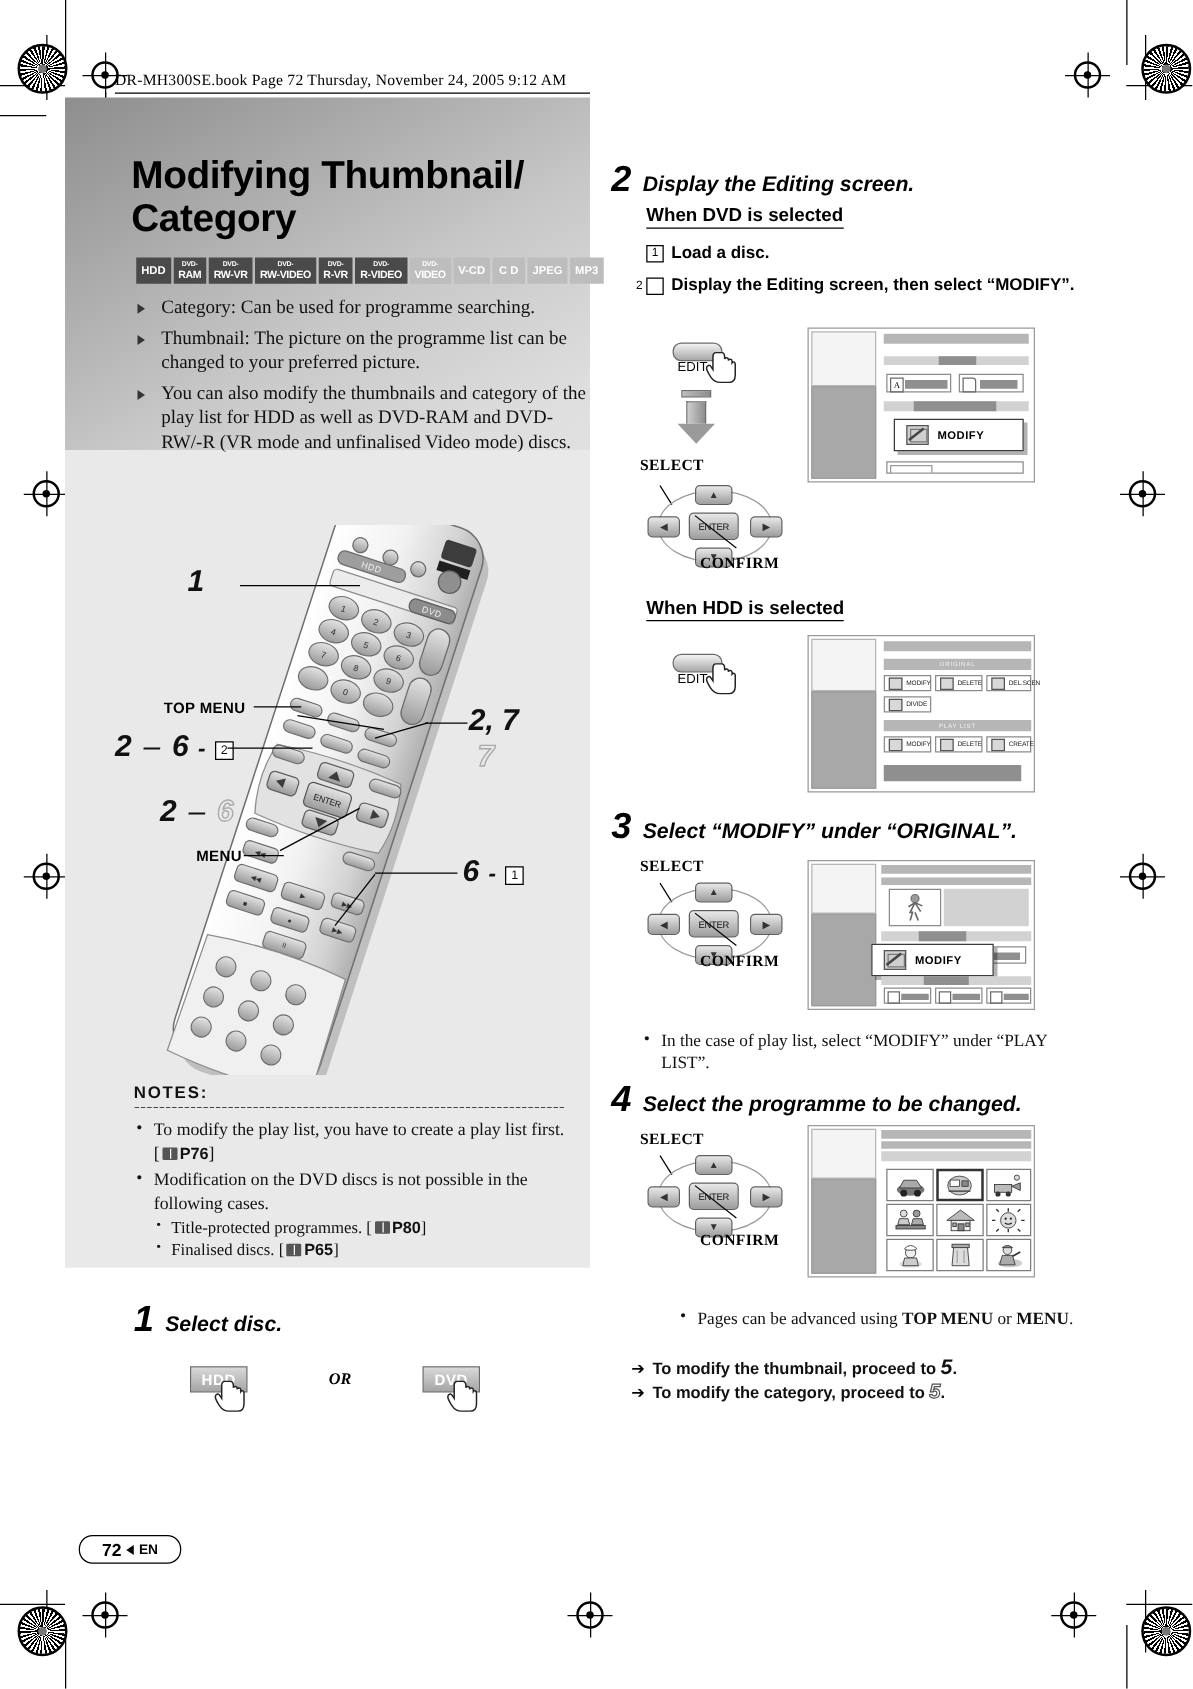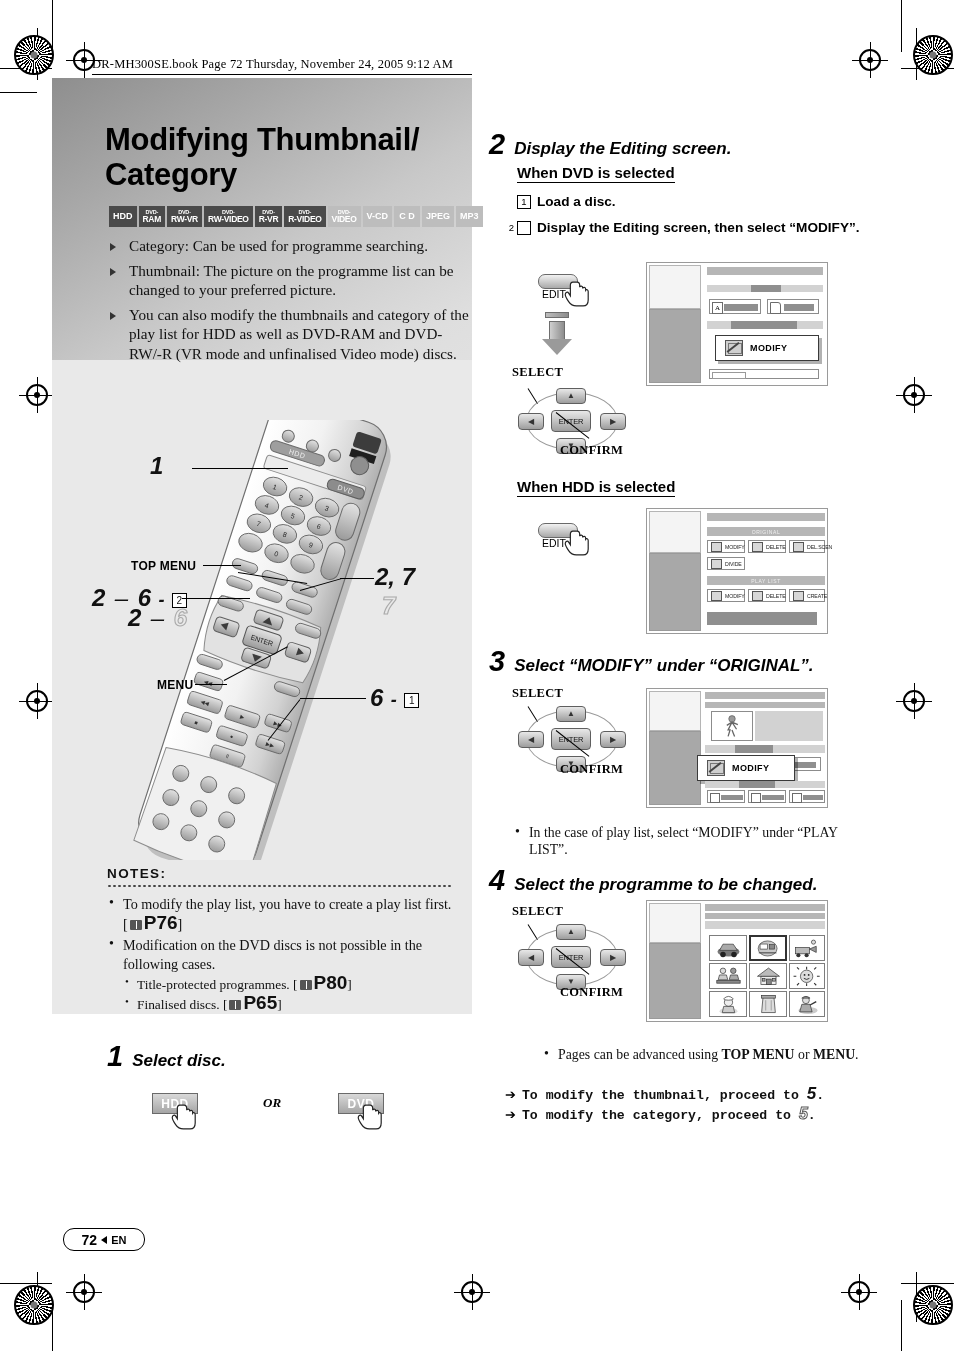--- a/index.html
+++ b/index.html
@@ -84,21 +84,21 @@
   ul.notes{position:absolute;left:107px;top:895px;width:352px;margin:0;padding:0;
     list-style:none;font-size:14.2px;line-height:18.5px;color:#111;}
   ul.notes>li{position:relative;padding-left:16px;margin-bottom:3px;}
   ul.notes>li:before{content:"\2022";position:absolute;left:2px;top:-1px;font-size:14px;color:#111;}
   ul.subnotes{margin:1px 0 0 0;padding:0;list-style:none;font-size:13.4px;line-height:18px;}
   ul.subnotes>li{position:relative;padding-left:14px;}
   ul.subnotes>li:before{content:"\2022";position:absolute;left:2px;top:-2px;font-size:11px;}
   .bk{display:inline-block;width:12px;height:10px;vertical-align:-1px;margin:0 2px;
     background:#555;border-radius:1px;position:relative;}
   .bk:after{content:"";position:absolute;left:50%;top:1px;width:1px;height:8px;background:#fff;}
-  .bold{font-weight:bold;font-family:"Liberation Sans",sans-serif;font-size:19px;}
+  .bold{font-weight:bold;font-family:"Liberation Sans",sans-serif;font-size:13px;}
 
   
   .stepnum{font-family:"Liberation Sans",sans-serif;font-weight:bold;font-style:italic;
     font-size:29px;color:#000;}
   .steptxt{font-family:"Liberation Sans",sans-serif;font-weight:bold;font-style:italic;
     font-size:17px;color:#000;}
   .step{position:absolute;display:flex;align-items:baseline;gap:9px;}
 
   .subhead{position:absolute;font-family:"Liberation Sans",sans-serif;font-weight:bold;
     font-size:15px;color:#000;border-bottom:1.5px solid #000;padding-bottom:1px;}
@@ -193,21 +193,21 @@
   .pagefoot .tri{width:0;height:0;border-right:6px solid #000;
     border-top:4px solid transparent;border-bottom:4px solid transparent;}
   .pagefoot .en{font-size:11px;}
 
   .arrowline{position:absolute;font-size:14.2px;color:#111;
     font-family:"Liberation Serif",serif;}
   .arrowline .ar{display:inline-block;color:#000;margin-right:6px;font-size:13px;}
   .bnum{font-family:"Liberation Sans",sans-serif;font-weight:bold;font-style:italic;font-size:17px;}
   .onum{font-family:"Liberation Sans",sans-serif;font-weight:bold;font-style:italic;font-size:16px;
     color:transparent;-webkit-text-stroke:1px #555;}
-  .sans-b{font-family:Liberation Mono, monospace;font-weight:bold;font-size:13.2px;}
+  .sans-b{font-family:Liberation Sans, sans-serif;font-weight:bold;font-size:13.2px;}
 </style>
 </head>
 <body>
 
 <div class="pg">
 
   <div class="cropline" style="left:37px;top:28px;width:1px;height:52px;"></div>
   <div class="cropline" style="left:0;top:68px;width:52px;height:1px;"></div>
   <div class="cropline" style="left:0;top:92px;width:37px;height:1px;"></div>
   <div class="cropline" style="left:52px;top:0;width:1px;height:52px;"></div>
@@ -490,21 +490,21 @@
 
   <div class="cal" style="left:92px;top:584px;">
     <span class="cal-num">2</span>
     <span class="cal-num" style="margin:0 5px;font-weight:normal;">–</span>
     <span class="cal-num">6</span>
     <span style="font-size:18px;margin:0 3px;">-</span>
     <span class="boxnum">2</span>
   </div>
   <div class="leader" style="left:182px;top:598px;width:68px;"></div>
 
-  <div class="cal" style="left:128px;top:604px;">
+  <div class="cal" style="left:128px;top:636px;">
     <span class="cal-num">2</span>
     <span class="cal-num" style="margin:0 5px;font-weight:normal;">–</span>
     <span class="outline-num">6</span>
   </div>
 
   <div class="cal" style="left:370px;top:684px;">
     <span class="cal-num">6</span>
     <span style="font-size:18px;margin:0 3px;">-</span>
     <span class="boxnum">1</span>
   </div>

